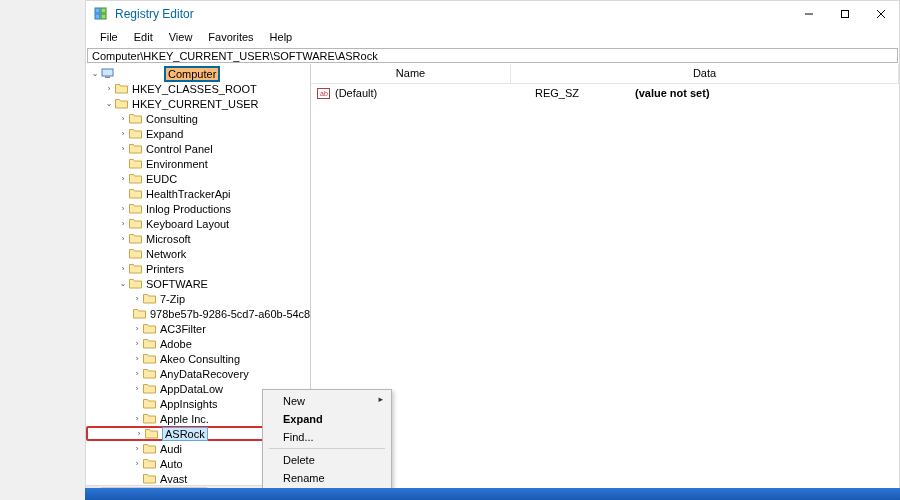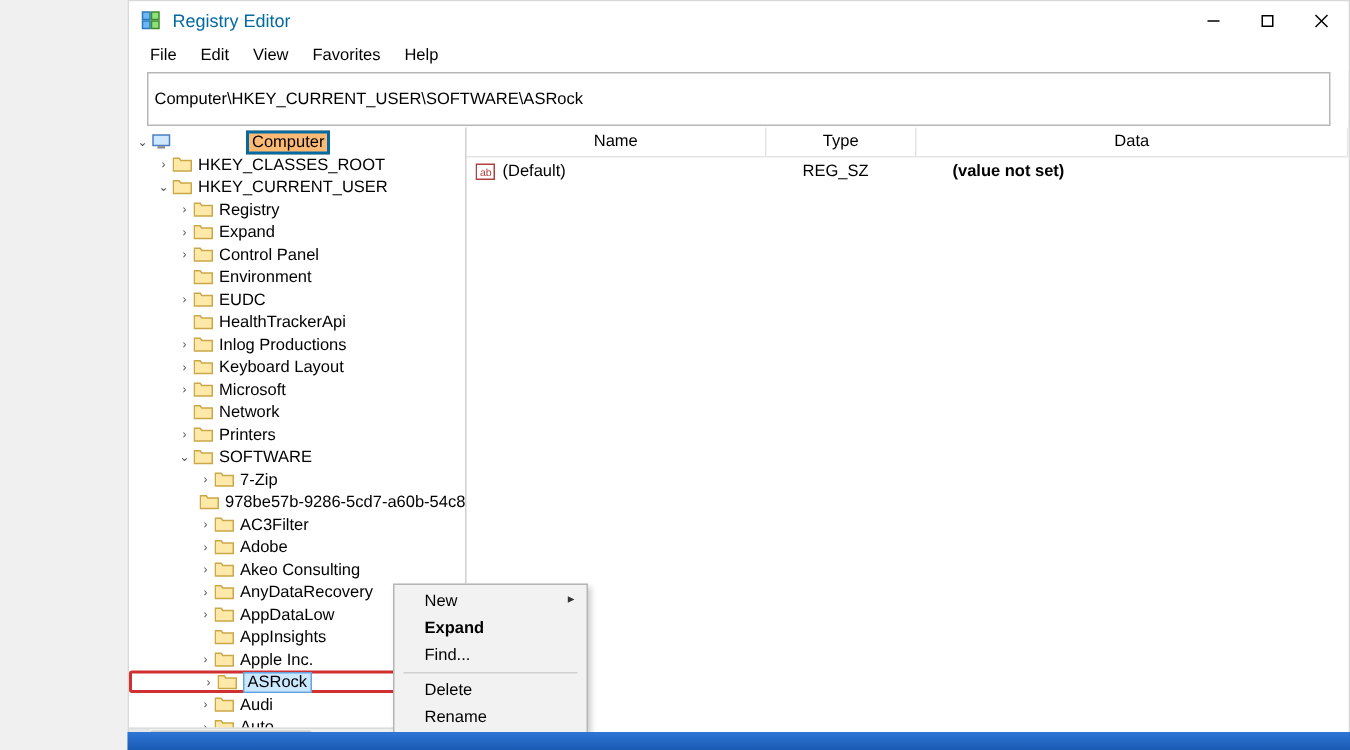--- a/index.html
+++ b/index.html
@@ -55,22 +55,22 @@
     align-items: center;
     padding-left: 6px;
     background: #fff;
   }
   .menubar .menu-item {
     padding: 2px 8px;
     font-size: 11px;
   }
   
   .addressbar {
-    height: 36px;
-    margin: 1px 12px;
+    height: 15px;
+    margin: 1px 1px;
     border: 1px solid #b7b7b7;
     background: #fff;
     display: flex;
     align-items: center;
     padding: 0 4px;
     font-size: 11px;
   }
   
   .content {
     flex: 1;
@@ -304,21 +304,21 @@
             </span>
             <span class="tree-label">HKEY_CURRENT_USER</span>
           </div>
           <div class="tree-row indent-2">
             <span class="tree-chevron">›</span>
             <span class="tree-icon">
               <svg width="13" height="11" viewBox="0 0 13 11">
                 <path d="M0.5 1.5 h4 l1 1.5 h7 v7 h-12 z" fill="#ffe9a8" stroke="#caa84a"></path>
               </svg>
             </span>
-            <span class="tree-label">Registry</span>
+            <span class="tree-label">Consulting</span>
           </div>
           <div class="tree-row indent-2">
             <span class="tree-chevron">›</span>
             <span class="tree-icon">
               <svg width="13" height="11" viewBox="0 0 13 11">
                 <path d="M0.5 1.5 h4 l1 1.5 h7 v7 h-12 z" fill="#ffe9a8" stroke="#caa84a"></path>
               </svg>
             </span>
             <span class="tree-label">Expand</span>
           </div>
@@ -544,21 +544,20 @@
         <div class="track">
             <div class="thumb"></div>
           </div>
         <div class="sbtn">▸</div>
       </div>
     </div>
 
     <div class="list-pane">
       <div class="list-header">
         <div class="col col-name">Name</div>
-        <div class="col col-type">Type</div>
         <div class="col col-data">Data</div>
       </div>
       <div class="list-body">
         <div class="list-row">
           <div class="cell cell-name">
             <span class="val-icon">
               <svg width="13" height="13" viewBox="0 0 13 13">
                 <rect x="0.5" y="1.5" width="12" height="10" fill="#fff" stroke="#b04040"></rect>
                 <text x="3" y="9" font-size="7" fill="#b04040" font-family="sans-serif">ab</text>
               </svg>

